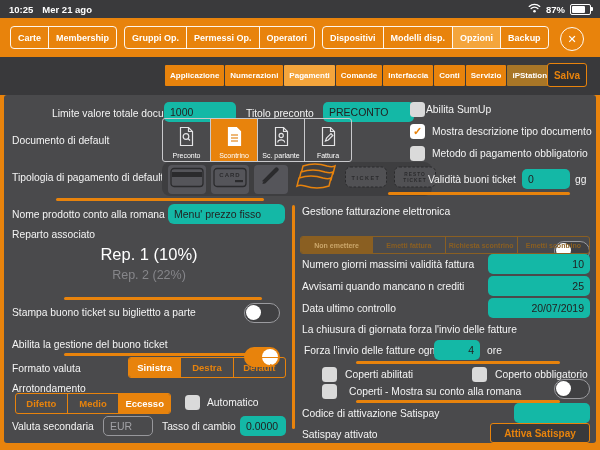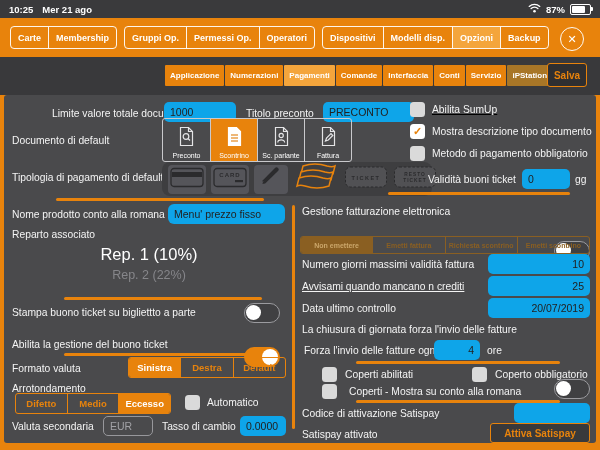--- a/index.html
+++ b/index.html
@@ -37,21 +37,21 @@
           background:#E8830C;color:#fff;font-size:8px;font-weight:bold;white-space:nowrap;border-radius:1px;}
   .subtab.sel{background:#F4A53C;}
   .subtab.dim{background:#A87627;}
   .save{position:absolute;left:547px;top:6px;width:40px;height:24px;background:#2F2F31;
         border:1.5px solid #E8830C;border-radius:3px;color:#E8830C;font-size:10px;font-weight:bold;
         display:flex;align-items:center;justify-content:center;box-sizing:border-box;}
 
   
   .panel{left:4px;top:95px;width:592px;height:348px;background:#4A4A4C;border-radius:3px;}
   .lbl{color:#F4F4F4;font-size:10.3px;white-space:nowrap;}
-  .inp{background:#0ea5e9;border:none;border-radius:5px;height:20px;font-size:10.5px;color:#222;
+  .inp{background:#14b8a6;border:none;border-radius:5px;height:20px;font-size:10.5px;color:#222;
        padding:0 6px;box-sizing:border-box;font-family:"Liberation Sans",sans-serif;outline:none;}
   .inp.right{text-align:right;}
   .inp.ghost{background:transparent;border:1px solid #97979B;color:#A2A2A6;}
   .inp.ghost::placeholder{color:#A2A2A6;}
   .hdiv{background:#E8830C;height:3px;border-radius:2px;}
   .vdiv{background:#E8830C;width:3px;border-radius:2px;}
 
   .toggle{width:36px;height:20px;border-radius:10px;position:relative;box-sizing:border-box;flex:none;}
   .toggle.off{background:#404042;border:1.5px solid #9B9B9F;}
   .toggle.off .knob{position:absolute;left:1px;top:1px;width:15px;height:15px;background:#fff;border-radius:50%;}
@@ -263,21 +263,21 @@
         <span>
           <svg width="44" height="24" viewBox="0 0 44 24">
               <rect x="1.5" y="2" width="41" height="20" rx="5" fill="#515154" stroke="#2B2B2D" stroke-width="1" stroke-dasharray="2.5 1.8"></rect>
             <text x="22" y="11" text-anchor="middle" font-size="4.8" font-family="Liberation Sans, sans-serif" font-weight="bold" fill="#2B2B2D" letter-spacing="1">RESTO</text>
             <text x="22" y="17" text-anchor="middle" font-size="4.8" font-family="Liberation Sans, sans-serif" font-weight="bold" fill="#2B2B2D" letter-spacing="1">TICKET</text>
             </svg>
         </span>
       </div>
     </div>
 
-    <div class="abs row" style="left:406px;top:7px;gap:7px;text-decoration:underline;">
+    <div class="abs row" style="left:406px;top:7px;gap:1px;">
       <span class="cb"></span>
       <span class="lbl">Abilita SumUp</span>
     </div>
     <div class="abs row" style="left:406px;top:29px;gap:7px;">
       <span class="cb checked">
           <span>✓</span>
         </span>
       <span class="lbl">Mostra descrizione tipo documento</span>
     </div>
     <div class="abs row" style="left:406px;top:51px;gap:7px;">
@@ -345,21 +345,21 @@
     <div class="abs seg dim" style="left:296px;top:141px;width:290px;">
       <div class="segi sel">Non emettere</div>
       <div class="segi">Emetti fattura</div>
       <div class="segi">Richiesta scontrino</div>
       <div class="segi">Emetti scontrino</div>
     </div>
 
     <span class="abs lbl" style="left:298px;top:164px;">Numero giorni massimi validità fattura</span>
     <input class="abs inp right" style="left: 484px; top: 159px; width: 102px;" value="10">
 
-    <span class="abs lbl" style="left:298px;top:186px;text-decoration:underline;">Avvisami quando mancano n crediti</span>
+    <span class="abs lbl" style="left:298px;top:186px;">Avvisami quando mancano n crediti</span>
     <input class="abs inp right" style="left: 484px; top: 181px; width: 102px;" value="25">
 
     <span class="abs lbl" style="left:298px;top:208px;">Data ultimo controllo</span>
     <input class="abs inp right" style="left: 484px; top: 203px; width: 102px;" value="20/07/2019">
 
     <span class="abs lbl" style="left:298px;top:229px;">La chiusura di giornata forza l'invio delle fatture</span>
     <div class="abs toggle off" style="left:550px;top:224px;">
         <div class="knob"></div>
       </div>
 

